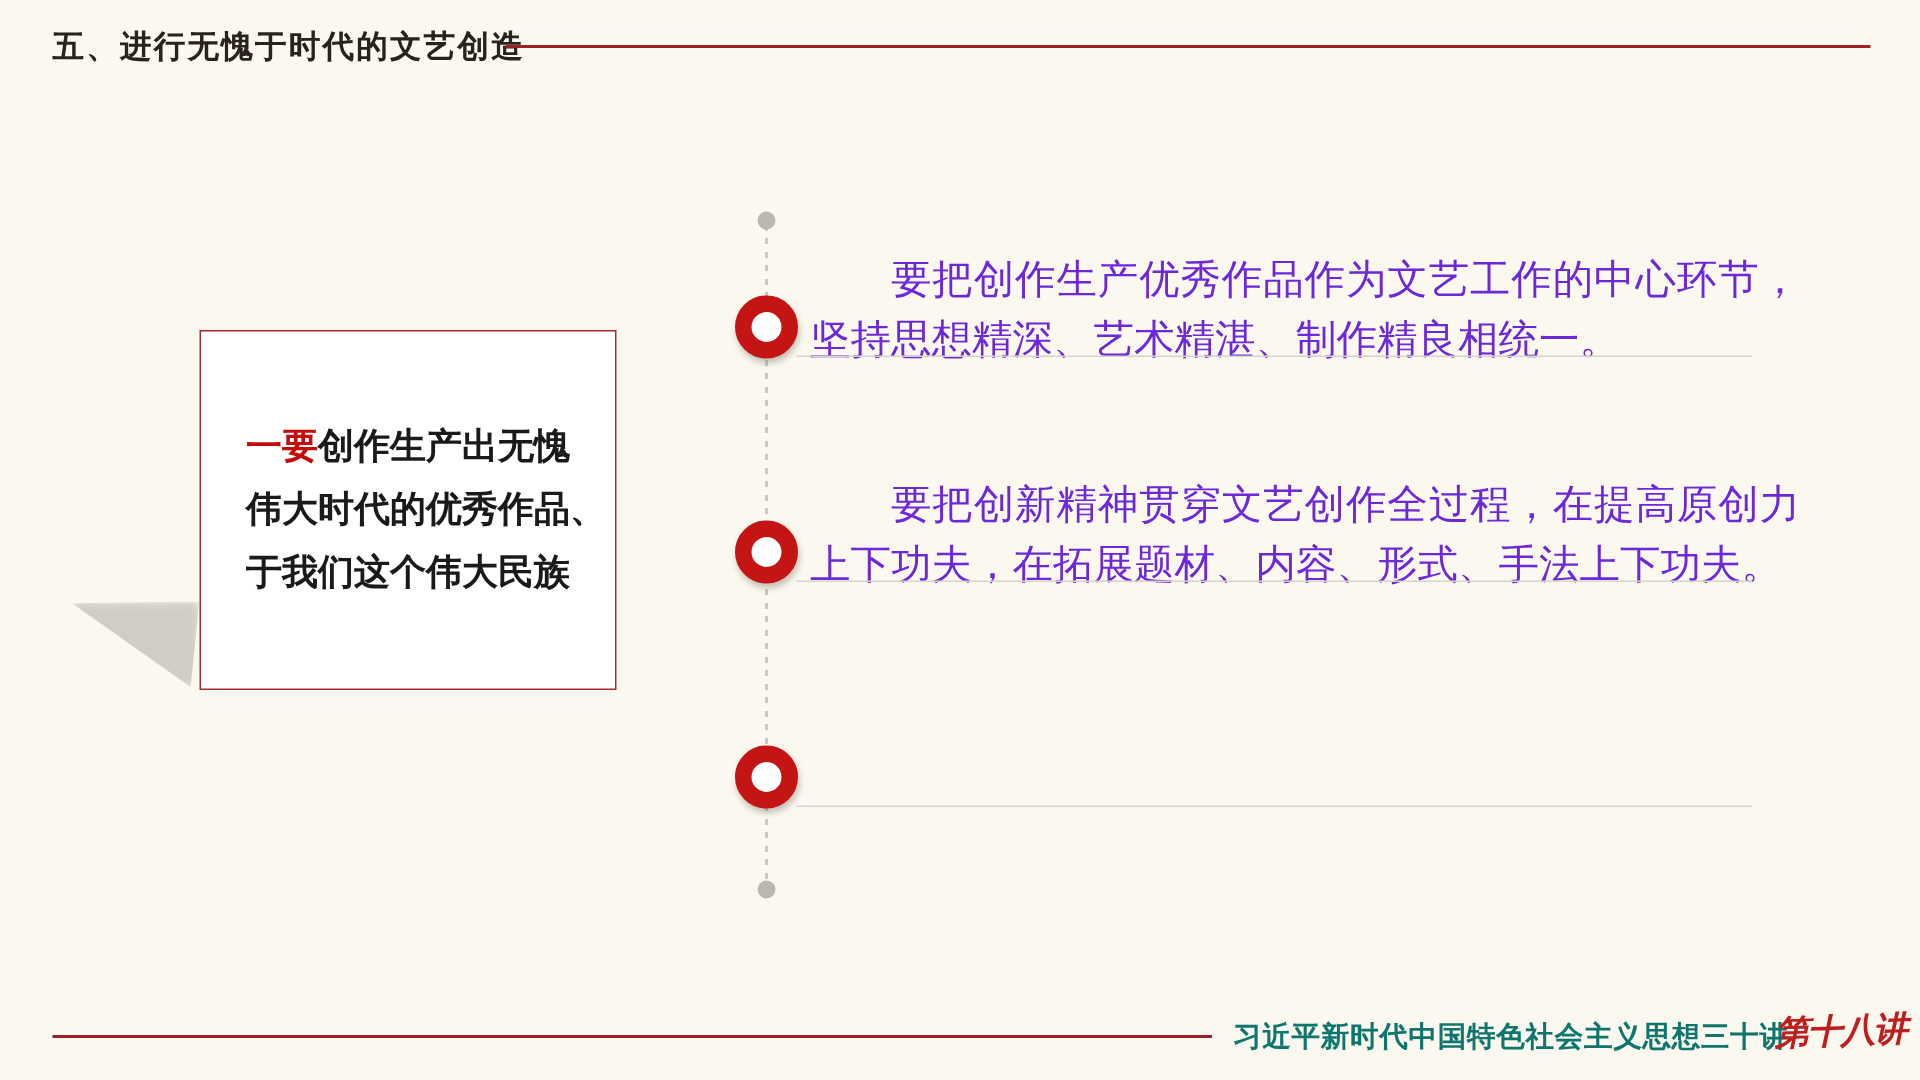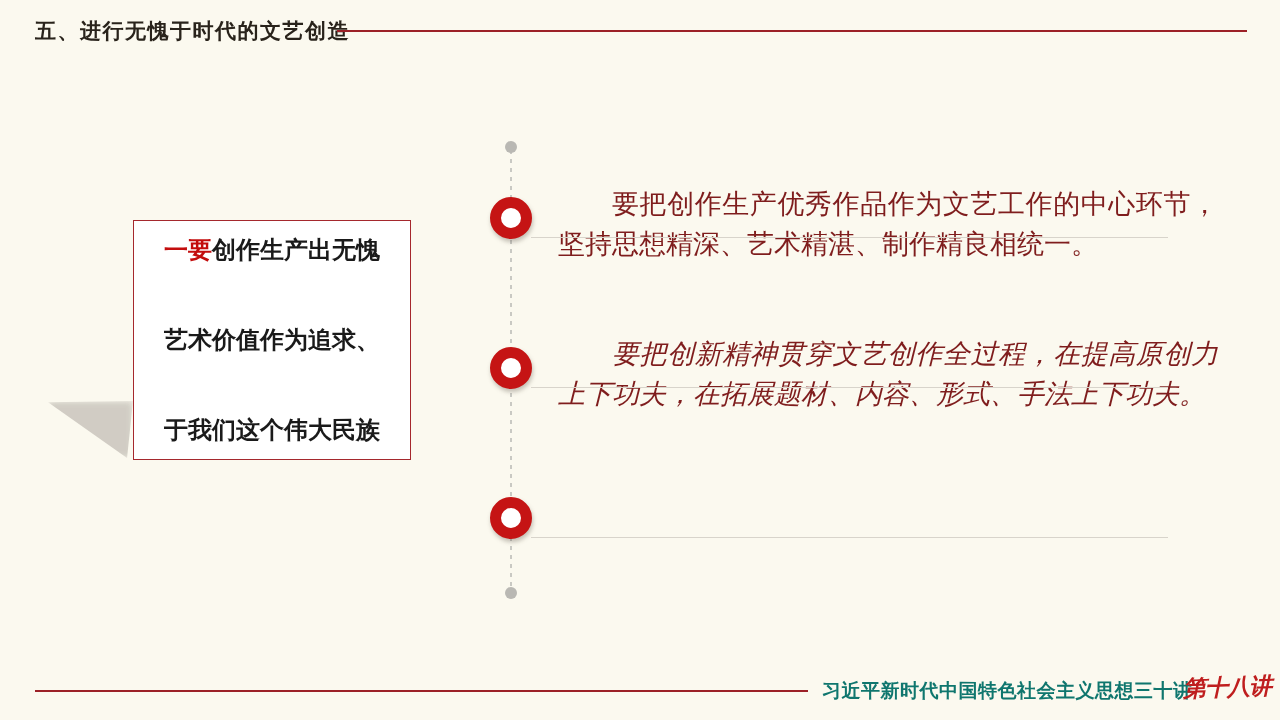--- a/index.html
+++ b/index.html
@@ -30,21 +30,20 @@
     background:#c9c5bc;
     clip-path:polygon(0 2%,100% 0,93% 100%);
     filter:blur(3px);opacity:.85;
   }
   .key-card{
     position:absolute;left:133px;top:220px;width:278px;height:240px;
     background:#ffffff;border:1px solid #a5282d;
     box-sizing:border-box;
     display:flex;flex-direction:column;justify-content:center;
     padding-left:30px;
-    gap:48px;
   }
   .key-card .kc-line{
     font-size:24px;font-weight:bold;color:#1a1a1a;
     line-height:42px;margin:0;white-space:nowrap;
   }
   .key-card .hl{color:#c30d0d;}
 
   
   .tl-dotline{
     position:absolute;left:510px;top:150px;width:2px;height:440px;
@@ -52,33 +51,33 @@
   }
   .tl-enddot{
     position:absolute;width:12px;height:12px;border-radius:50%;
     background:#b9b8b3;left:505px;
   }
   .tl-enddot.top{top:141px;}
   .tl-enddot.bottom{top:587px;}
 
   .tl-item{position:absolute;left:0;width:1280px;height:150px;}
   .tl-item.item-1{top:166px;}
-  .tl-item.item-2{top:316px;font-style:italic;}
+  .tl-item.item-2{top:316px;}
   .tl-item.item-3{top:466px;}
 
   .ring{
     position:absolute;left:490px;top:31px;
     width:42px;height:42px;border-radius:50%;
     background:#ffffff;border:11px solid #c51414;
     box-sizing:border-box;
     box-shadow:1px 3px 4px rgba(90,80,70,.35);
   }
   .tl-text{
     position:absolute;left:540px;top:0;width:660px;
-    margin:18px;font-size:27px;line-height:40px;color:#7f1d1d;
+    margin:0;font-size:27px;line-height:40px;color:#6d28d9;
     text-indent:2em;text-align:justify;
   }
   .tl-sep{
     position:absolute;left:531px;top:71px;width:637px;height:1px;
     background:#d8d4cb;
   }
 
   
   .footer-rule{
     position:absolute;left:35px;top:690px;width:773px;height:2px;
@@ -100,21 +99,21 @@
 <body>
 
 <div class="slide">
 
   <h1 class="page-title">五、进行无愧于时代的文艺创造</h1>
   <div class="header-rule"></div>
 
   <div class="card-shadow"></div>
   <div class="key-card">
     <p class="kc-line"><span class="hl">一要</span><span>创作生产出无愧</span></p>
-    <p class="kc-line">艺术价值作为追求、</p>
+    <p class="kc-line">伟大时代的优秀作品、</p>
     <p class="kc-line">于我们这个伟大民族</p>
   </div>
 
   <div class="tl-dotline"></div>
   <div class="tl-enddot top"></div>
   <div class="tl-enddot bottom"></div>
 
   <div class="tl-item item-1">
     <span class="ring"></span>
     <p class="tl-text">要把创作生产优秀作品作为文艺工作的中心环节，坚持思想精深、艺术精湛、制作精良相统一。</p>

